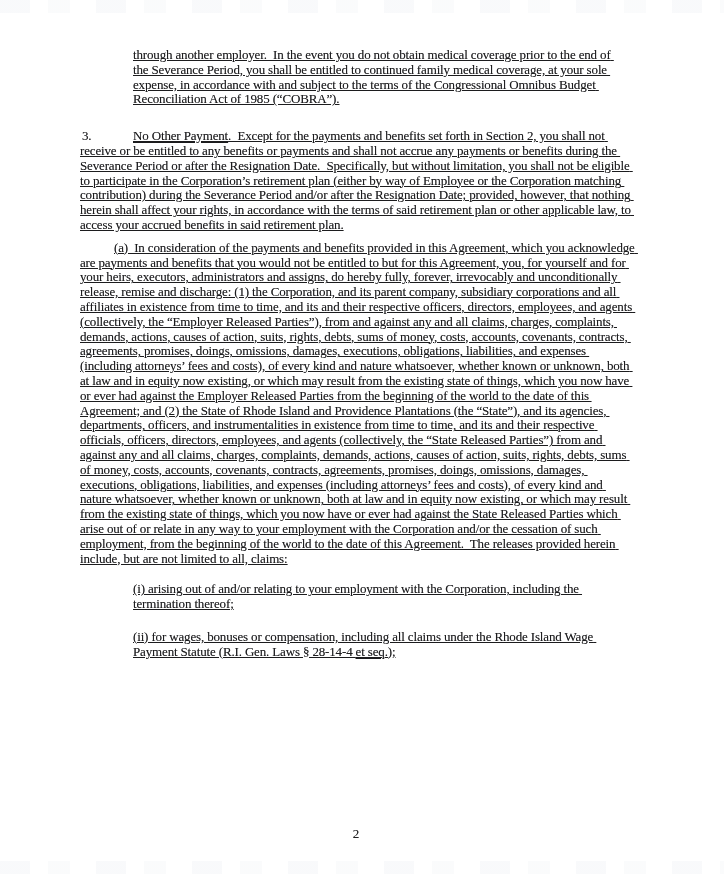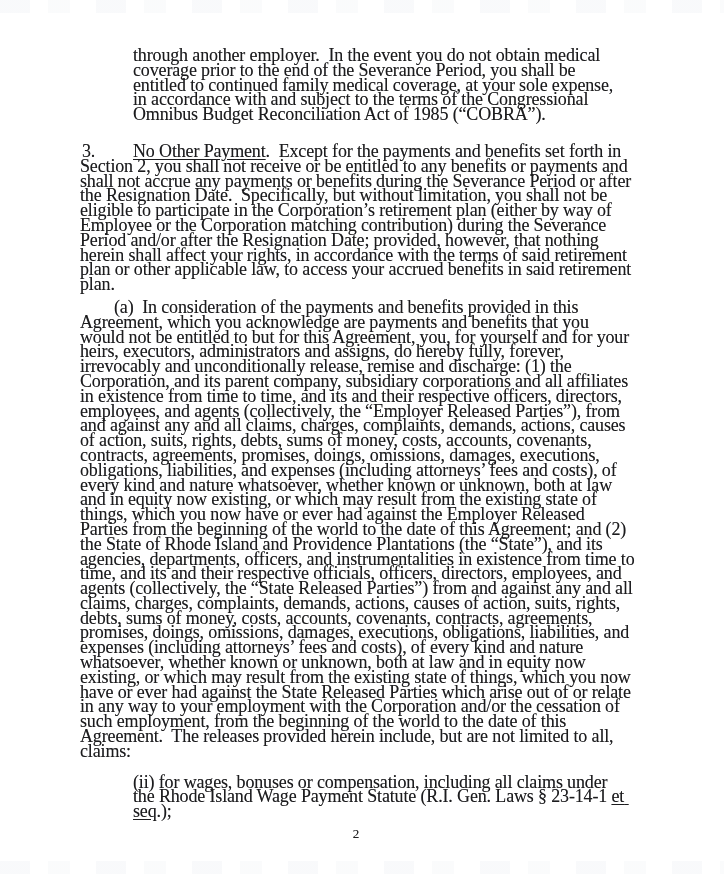--- a/index.html
+++ b/index.html
@@ -31,24 +31,25 @@
     opacity: 0.8;
   }
   .artifact-top { top: 0; }
   .artifact-bottom { top: 861px; }
 
   .doc {
     position: absolute;
     left: 80px;
     top: 48px;
     width: 556px;
-    font-size: 18px;
+    font-size: 13px;
     line-height: 14.8px;
     letter-spacing: -0.15px;
     text-shadow: 0 0 0.6px rgba(25, 25, 28, 0.45);
+    text-decoration: underline;
   }
   .doc p {
     margin: 0;
     white-space: pre-wrap;
   }
   .block-indent {
     margin-left: 53px !important;
     width: 495px;
   }
   .para-cobra { margin-bottom: 22px !important; }
@@ -80,20 +81,21 @@
 
 <div class="doc">
 
   <p class="block-indent para-cobra">through another employer.  In the event you do not obtain medical coverage prior to the end of the Severance Period, you shall be entitled to continued family medical coverage, at your sole expense, in accordance with and subject to the terms of the Congressional Omnibus Budget Reconciliation Act of 1985 (“COBRA”).</p>
 
   <p class="para-sec3"><span class="secnum">3.</span><span class="u">No Other Payment</span><span>.  Except for the payments and benefits set forth in Section 2, you shall not receive or be entitled to any benefits or payments and shall not accrue any payments or benefits during the Severance Period or after the Resignation Date.  Specifically, but without limitation, you shall not be eligible to participate in the Corporation’s retirement plan (either by way of Employee or the Corporation matching contribution) during the Severance Period and/or after the Resignation Date; provided, however, that nothing herein shall affect your rights, in accordance with the terms of said retirement plan or other applicable law, to access your accrued benefits in said retirement plan.</span></p>
 
 
   <p class="para-a">(a)  In consideration of the payments and benefits provided in this Agreement, which you acknowledge are payments and benefits that you would not be entitled to but for this Agreement, you, for yourself and for your heirs, executors, administrators and assigns, do hereby fully, forever, irrevocably and unconditionally release, remise and discharge: (1) the Corporation, and its parent company, subsidiary corporations and all affiliates in existence from time to time, and its and their respective officers, directors, employees, and agents (collectively, the “Employer Released Parties”), from and against any and all claims, charges, complaints, demands, actions, causes of action, suits, rights, debts, sums of money, costs, accounts, covenants, contracts, agreements, promises, doings, omissions, damages, executions, obligations, liabilities, and expenses (including attorneys’ fees and costs), of every kind and nature whatsoever, whether known or unknown, both at law and in equity now existing, or which may result from the existing state of things, which you now have or ever had against the Employer Released Parties from the beginning of the world to the date of this Agreement; and (2) the State of Rhode Island and Providence Plantations (the “State”), and its agencies, departments, officers, and instrumentalities in existence from time to time, and its and their respective officials, officers, directors, employees, and agents (collectively, the “State Released Parties”) from and against any and all claims, charges, complaints, demands, actions, causes of action, suits, rights, debts, sums of money, costs, accounts, covenants, contracts, agreements, promises, doings, omissions, damages, executions, obligations, liabilities, and expenses (including attorneys’ fees and costs), of every kind and nature whatsoever, whether known or unknown, both at law and in equity now existing, or which may result from the existing state of things, which you now have or ever had against the State Released Parties which arise out of or relate in any way to your employment with the Corporation and/or the cessation of such employment, from the beginning of the world to the date of this Agreement.  The releases provided herein include, but are not limited to all, claims:</p>
 
+  <p class="block-indent clause">(i) arising out of and/or relating to your employment with the Corporation, including the termination thereof;</p>
 
-  <p class="block-indent clause"><span>(ii) for wages, bonuses or compensation, including all claims under the Rhode Island Wage Payment Statute (R.I. Gen. Laws § 23-14-1 </span><span class="u">et seq</span><span>.);</span></p>
+  <p class="block-indent clause"><span>(ii) for wages, bonuses or compensation, including all claims under the Rhode Island Wage Payment Statute (R.I. Gen. Laws § 28-14-4 </span><span class="u">et seq</span><span>.);</span></p>
 
 </div>
 
 <div class="pagenum">2</div>
 
 <div class="artifact-strip artifact-bottom"></div>
 
 </body></html>

